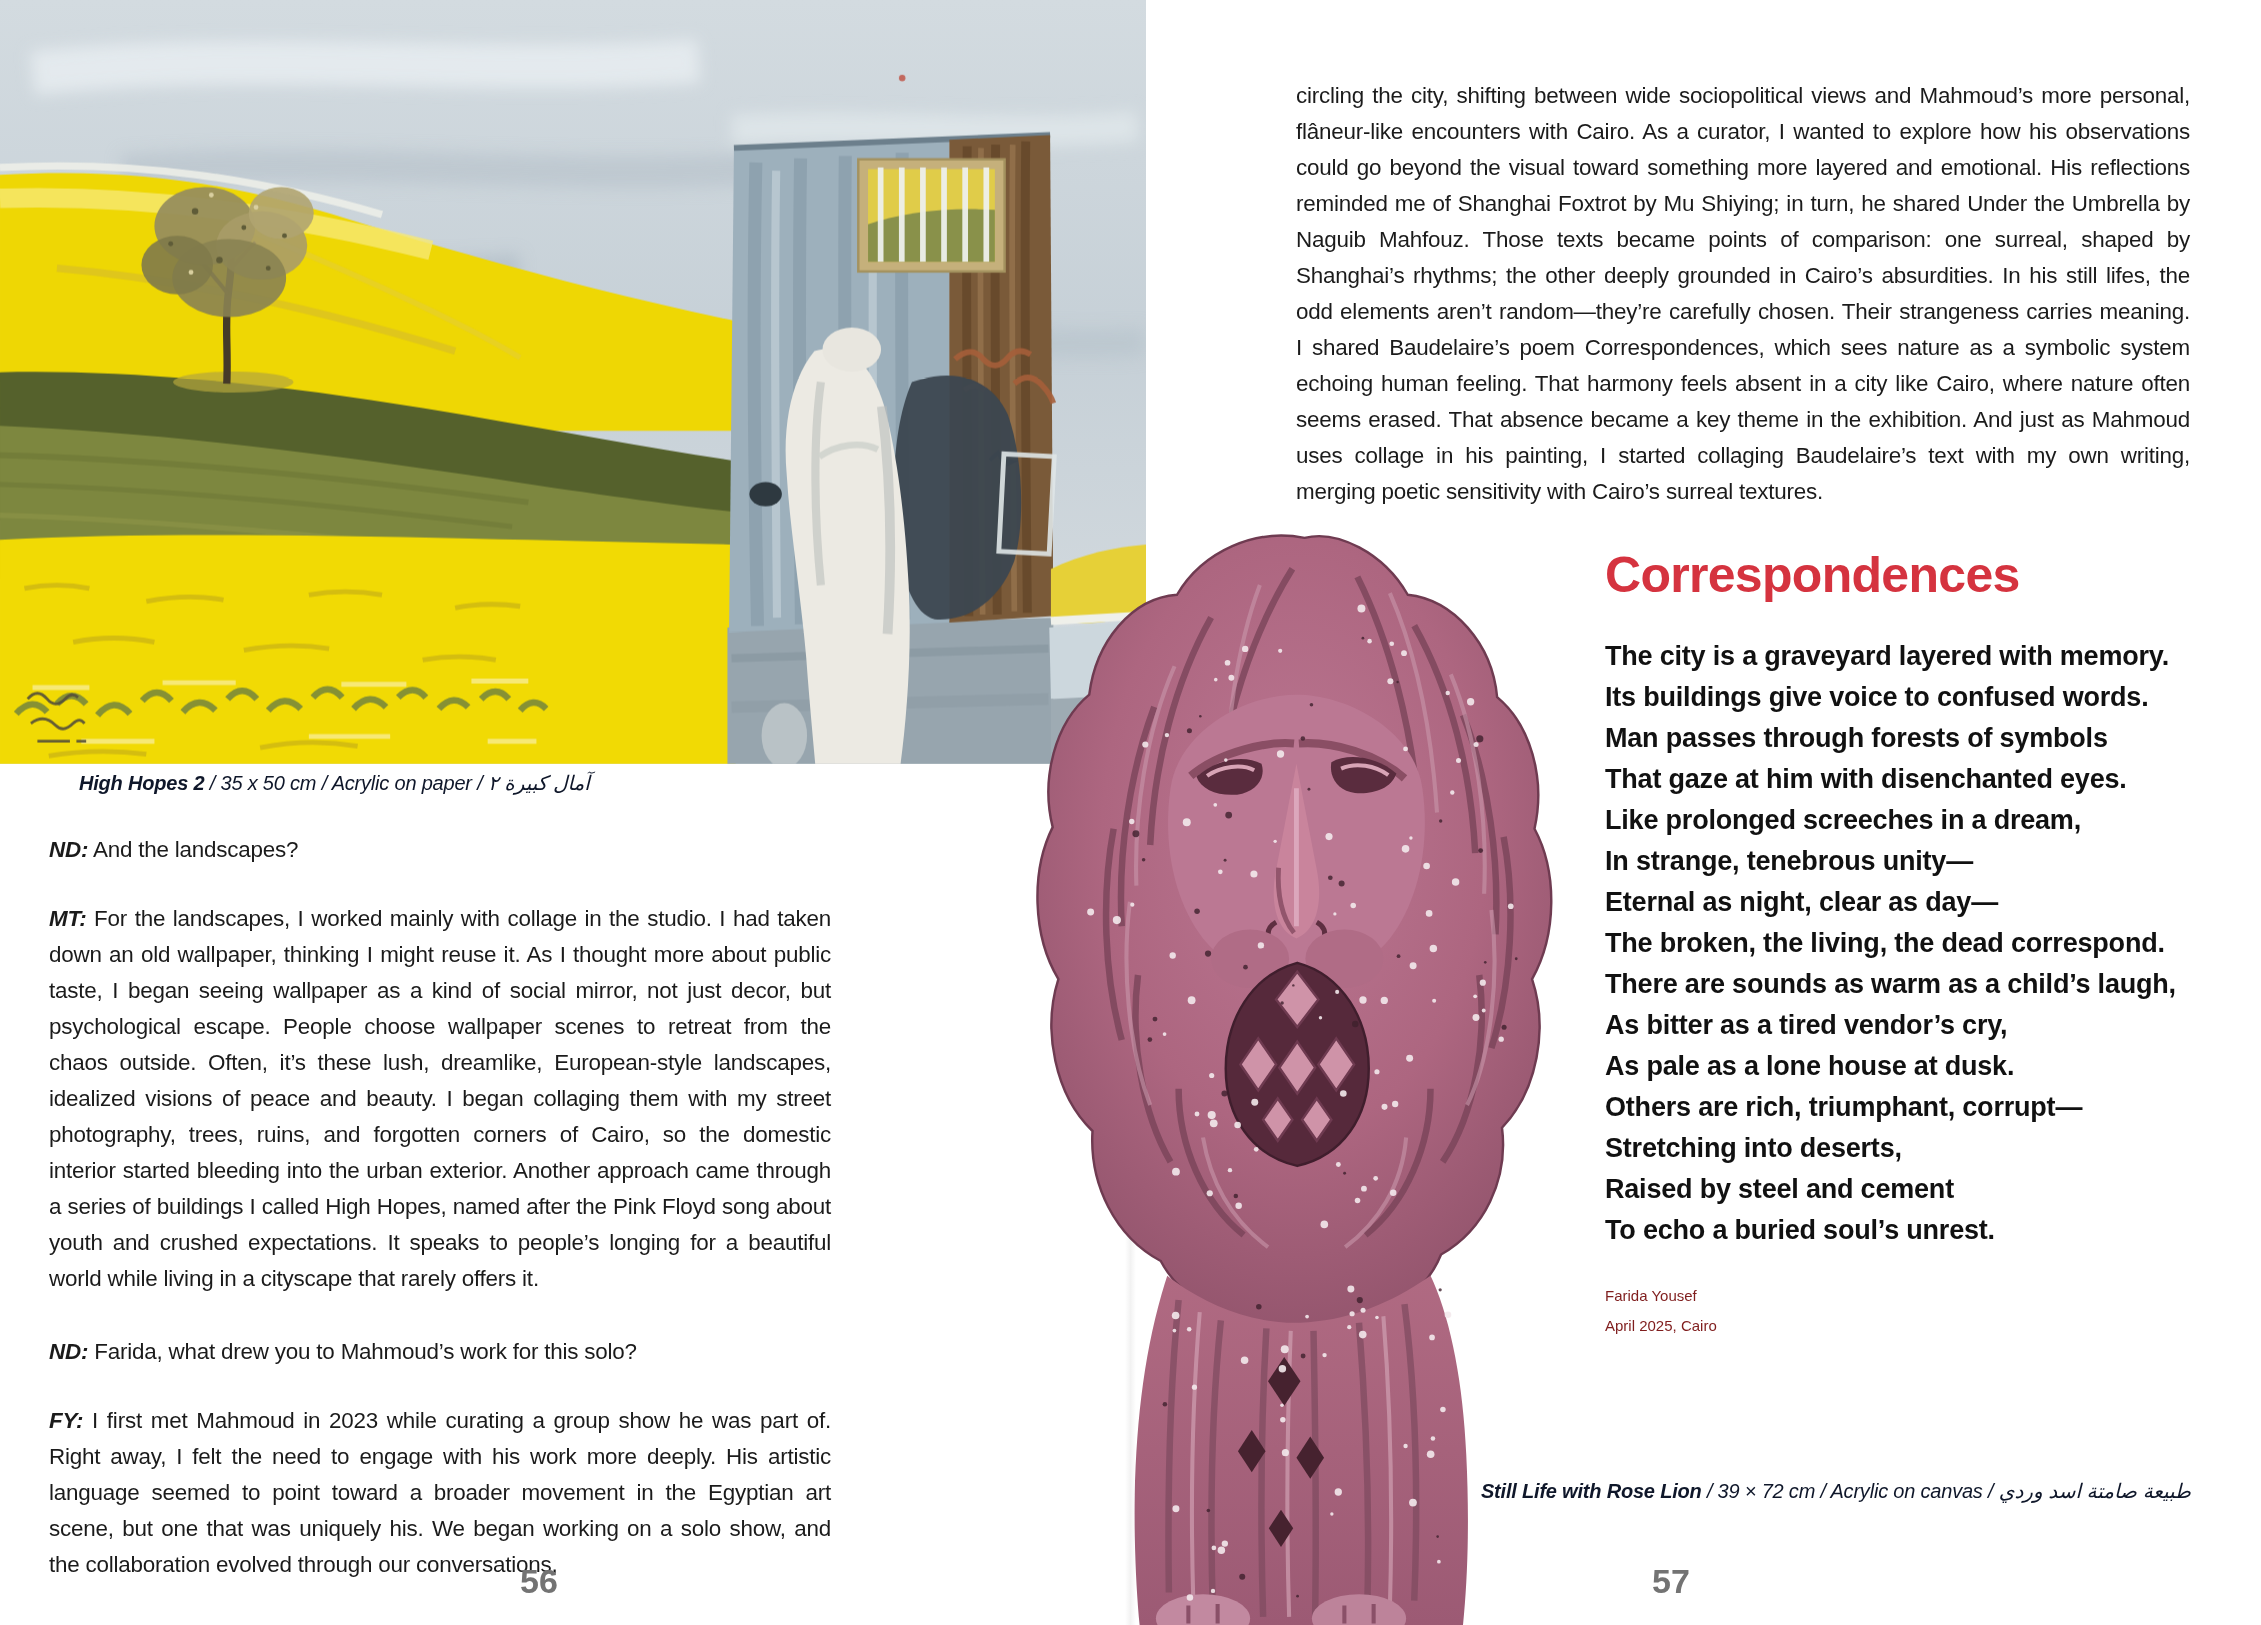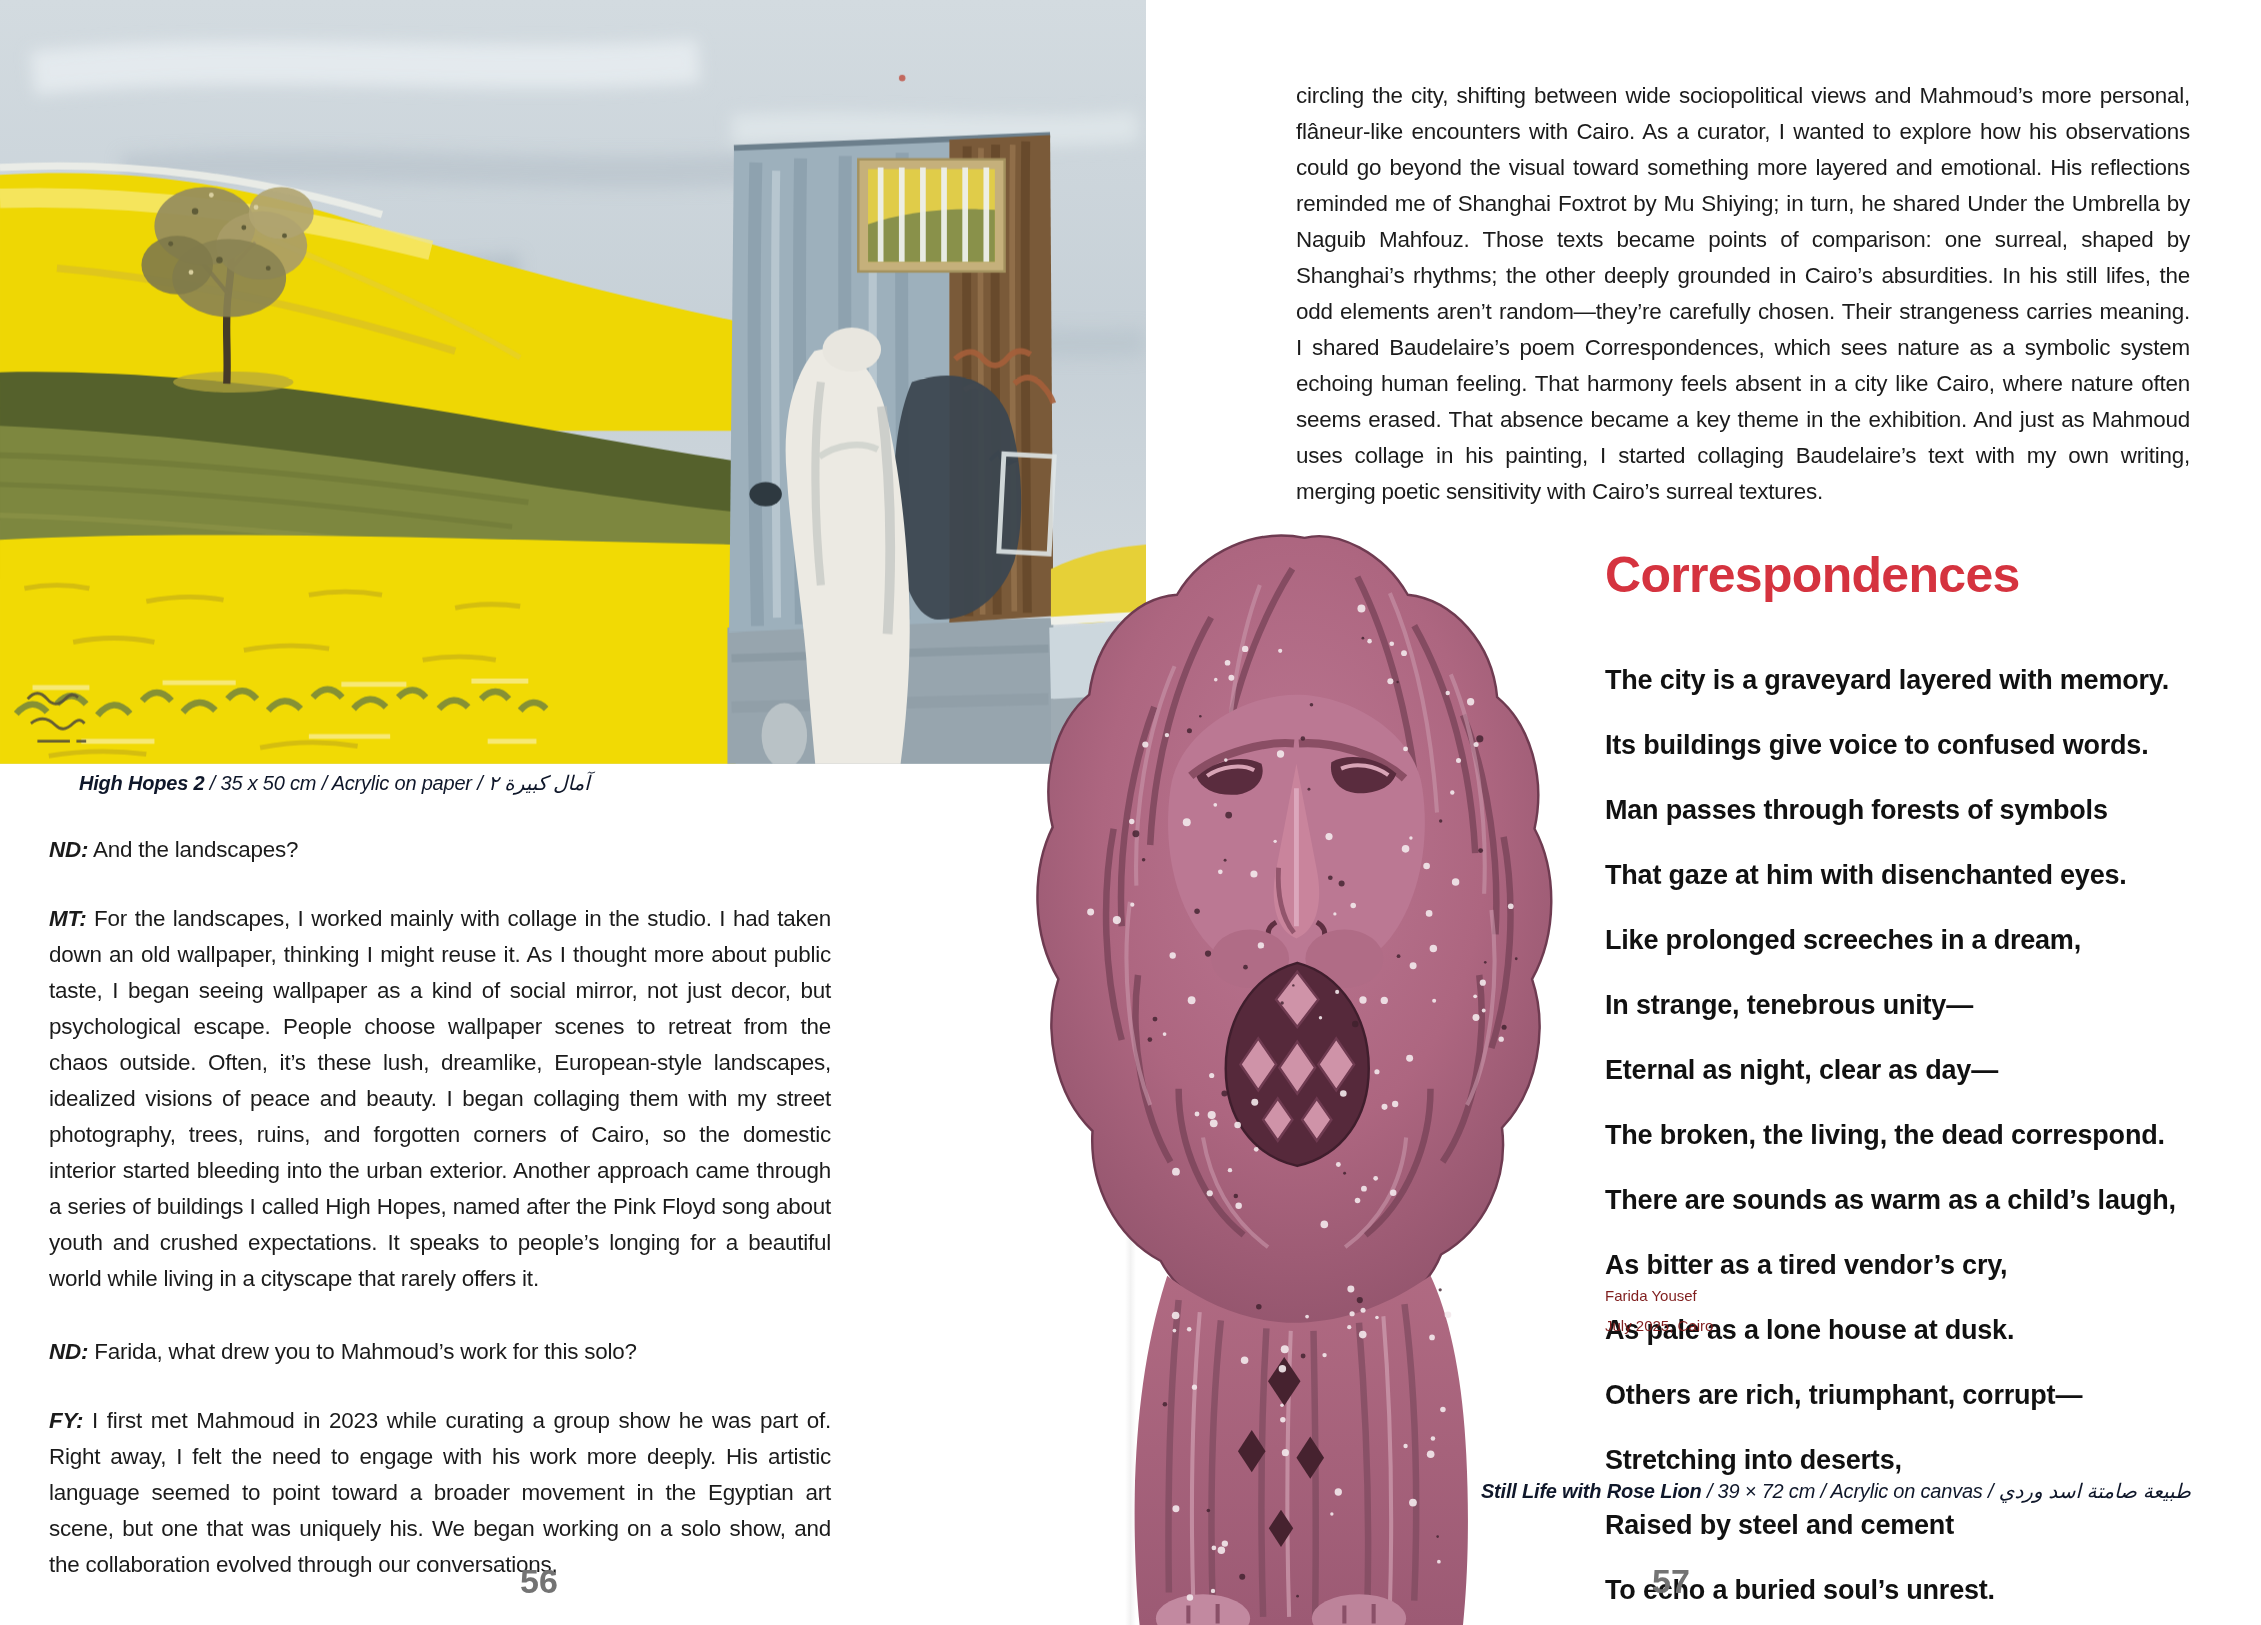--- a/index.html
+++ b/index.html
@@ -8,21 +8,21 @@
     background:#ffffff;color:#1b1b1b;
     font-family:"Liberation Sans", sans-serif;
   }
   .abs{position:absolute;}
   .body-text{font-size:22.4px;line-height:36px;letter-spacing:-0.2px;text-align:justify;}
   .qa{margin:0 0 33px 0;}
   .spk{font-weight:700;font-style:italic;}
   .caption{font-size:20px;font-style:italic;letter-spacing:-0.2px;color:#0f172a;}
   .caption b{font-weight:700;}
   .poem-title{font-size:50px;font-weight:800;letter-spacing:-0.7px;color:#d5333f;}
-  .poem-line{font-size:27px;line-height:41px;font-weight:700;letter-spacing:-0.2px;white-space:nowrap;color:#111;margin-top:24px;}
+  .poem-line{font-size:27px;line-height:41px;font-weight:700;letter-spacing:-0.2px;white-space:nowrap;color:#111;}
   .poem-byline{font-size:15px;line-height:30px;color:#7f1d1d;}
   .page-num{font-size:34px;font-weight:800;color:#737373;text-align:left;width:89px;}
   .gutter{
     left:1125px;top:0;width:11.4px;height:1626px;
     background:linear-gradient(to right, rgba(0,0,0,0), rgba(0,0,0,0.05), rgba(0,0,0,0));
   }
 </style>
 </head>
 <body>
 
@@ -252,21 +252,21 @@
     <div class="poem-line">There are sounds as warm as a child’s laugh,</div>
     <div class="poem-line">As bitter as a tired vendor’s cry,</div>
     <div class="poem-line">As pale as a lone house at dusk.</div>
     <div class="poem-line">Others are rich, triumphant, corrupt—</div>
     <div class="poem-line">Stretching into deserts,</div>
     <div class="poem-line">Raised by steel and cement</div>
     <div class="poem-line">To echo a buried soul’s unrest.</div>
   </div>
 <div class="abs poem-byline" style="left:1605px;top:1281px;">
   <div>Farida Yousef</div>
-  <div>July 2025, Cairo</div>
+  <div>April 2025, Cairo</div>
 </div>
 
 <div class="abs" style="left:1008px;top:520px;width:585px;height:1105px;">
 <svg width="585" height="1105" viewBox="0 0 720 1360">
   <defs>
     <radialGradient id="gMane" cx="50%" cy="38%" r="68%">
       <stop offset="0" stop-color="#bb7792"></stop>
       <stop offset="0.55" stop-color="#ad6680"></stop>
       <stop offset="1" stop-color="#8f526a"></stop>
     </radialGradient>

